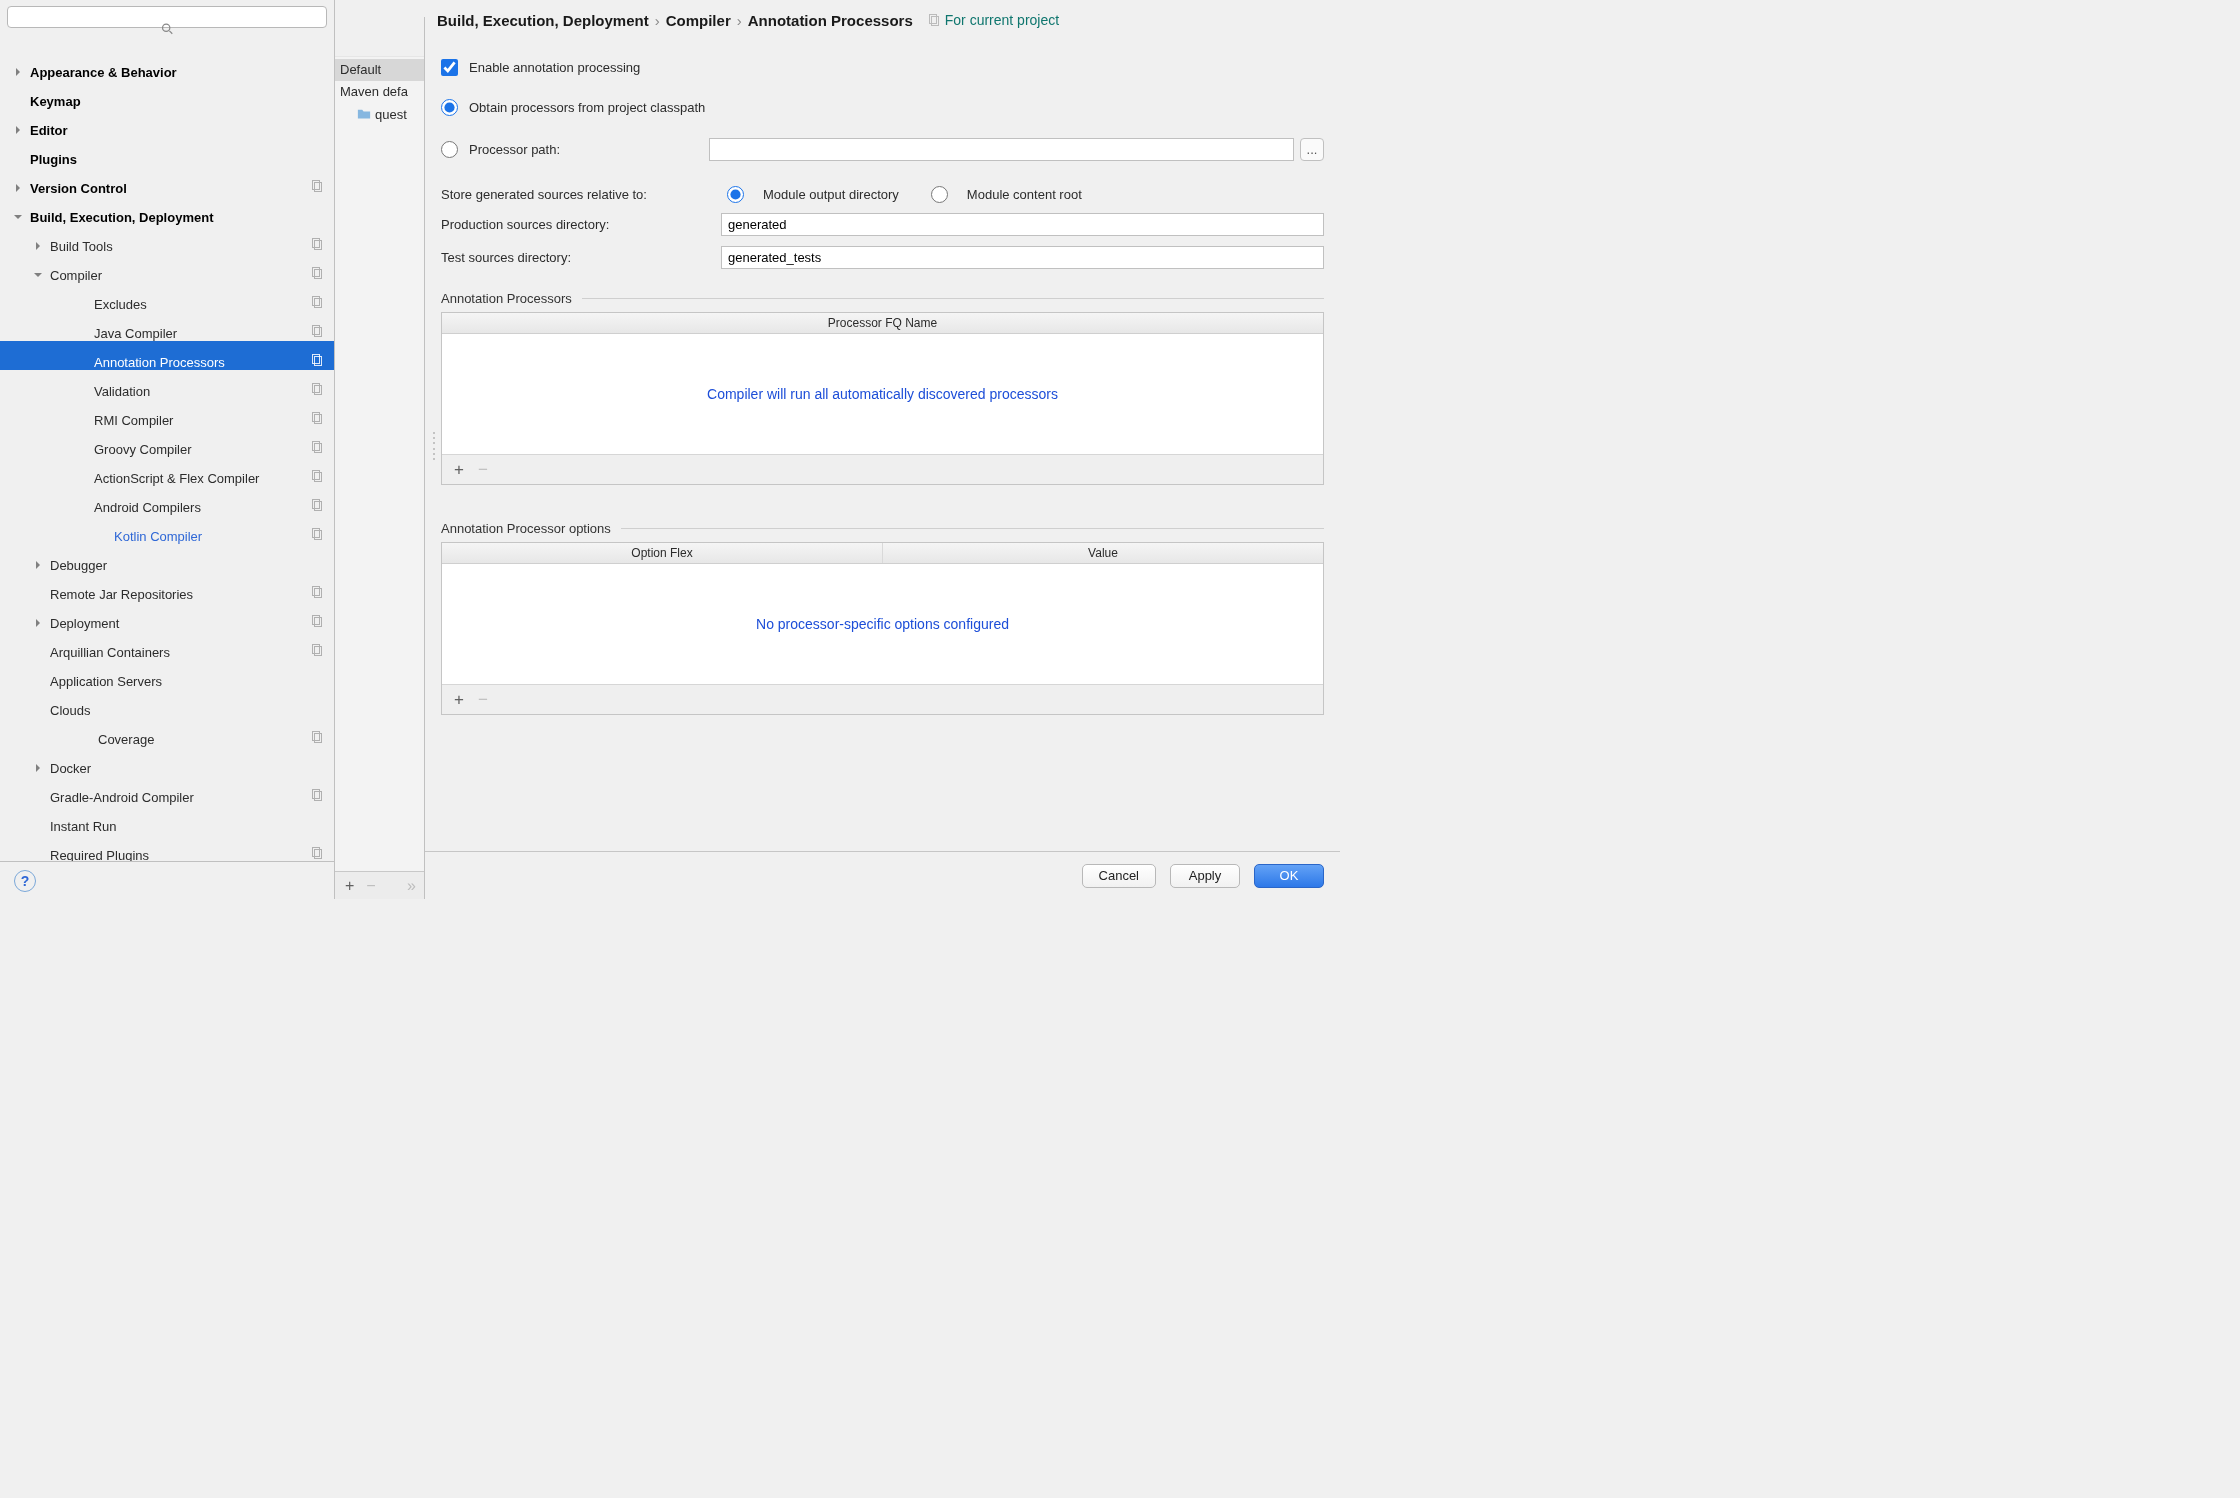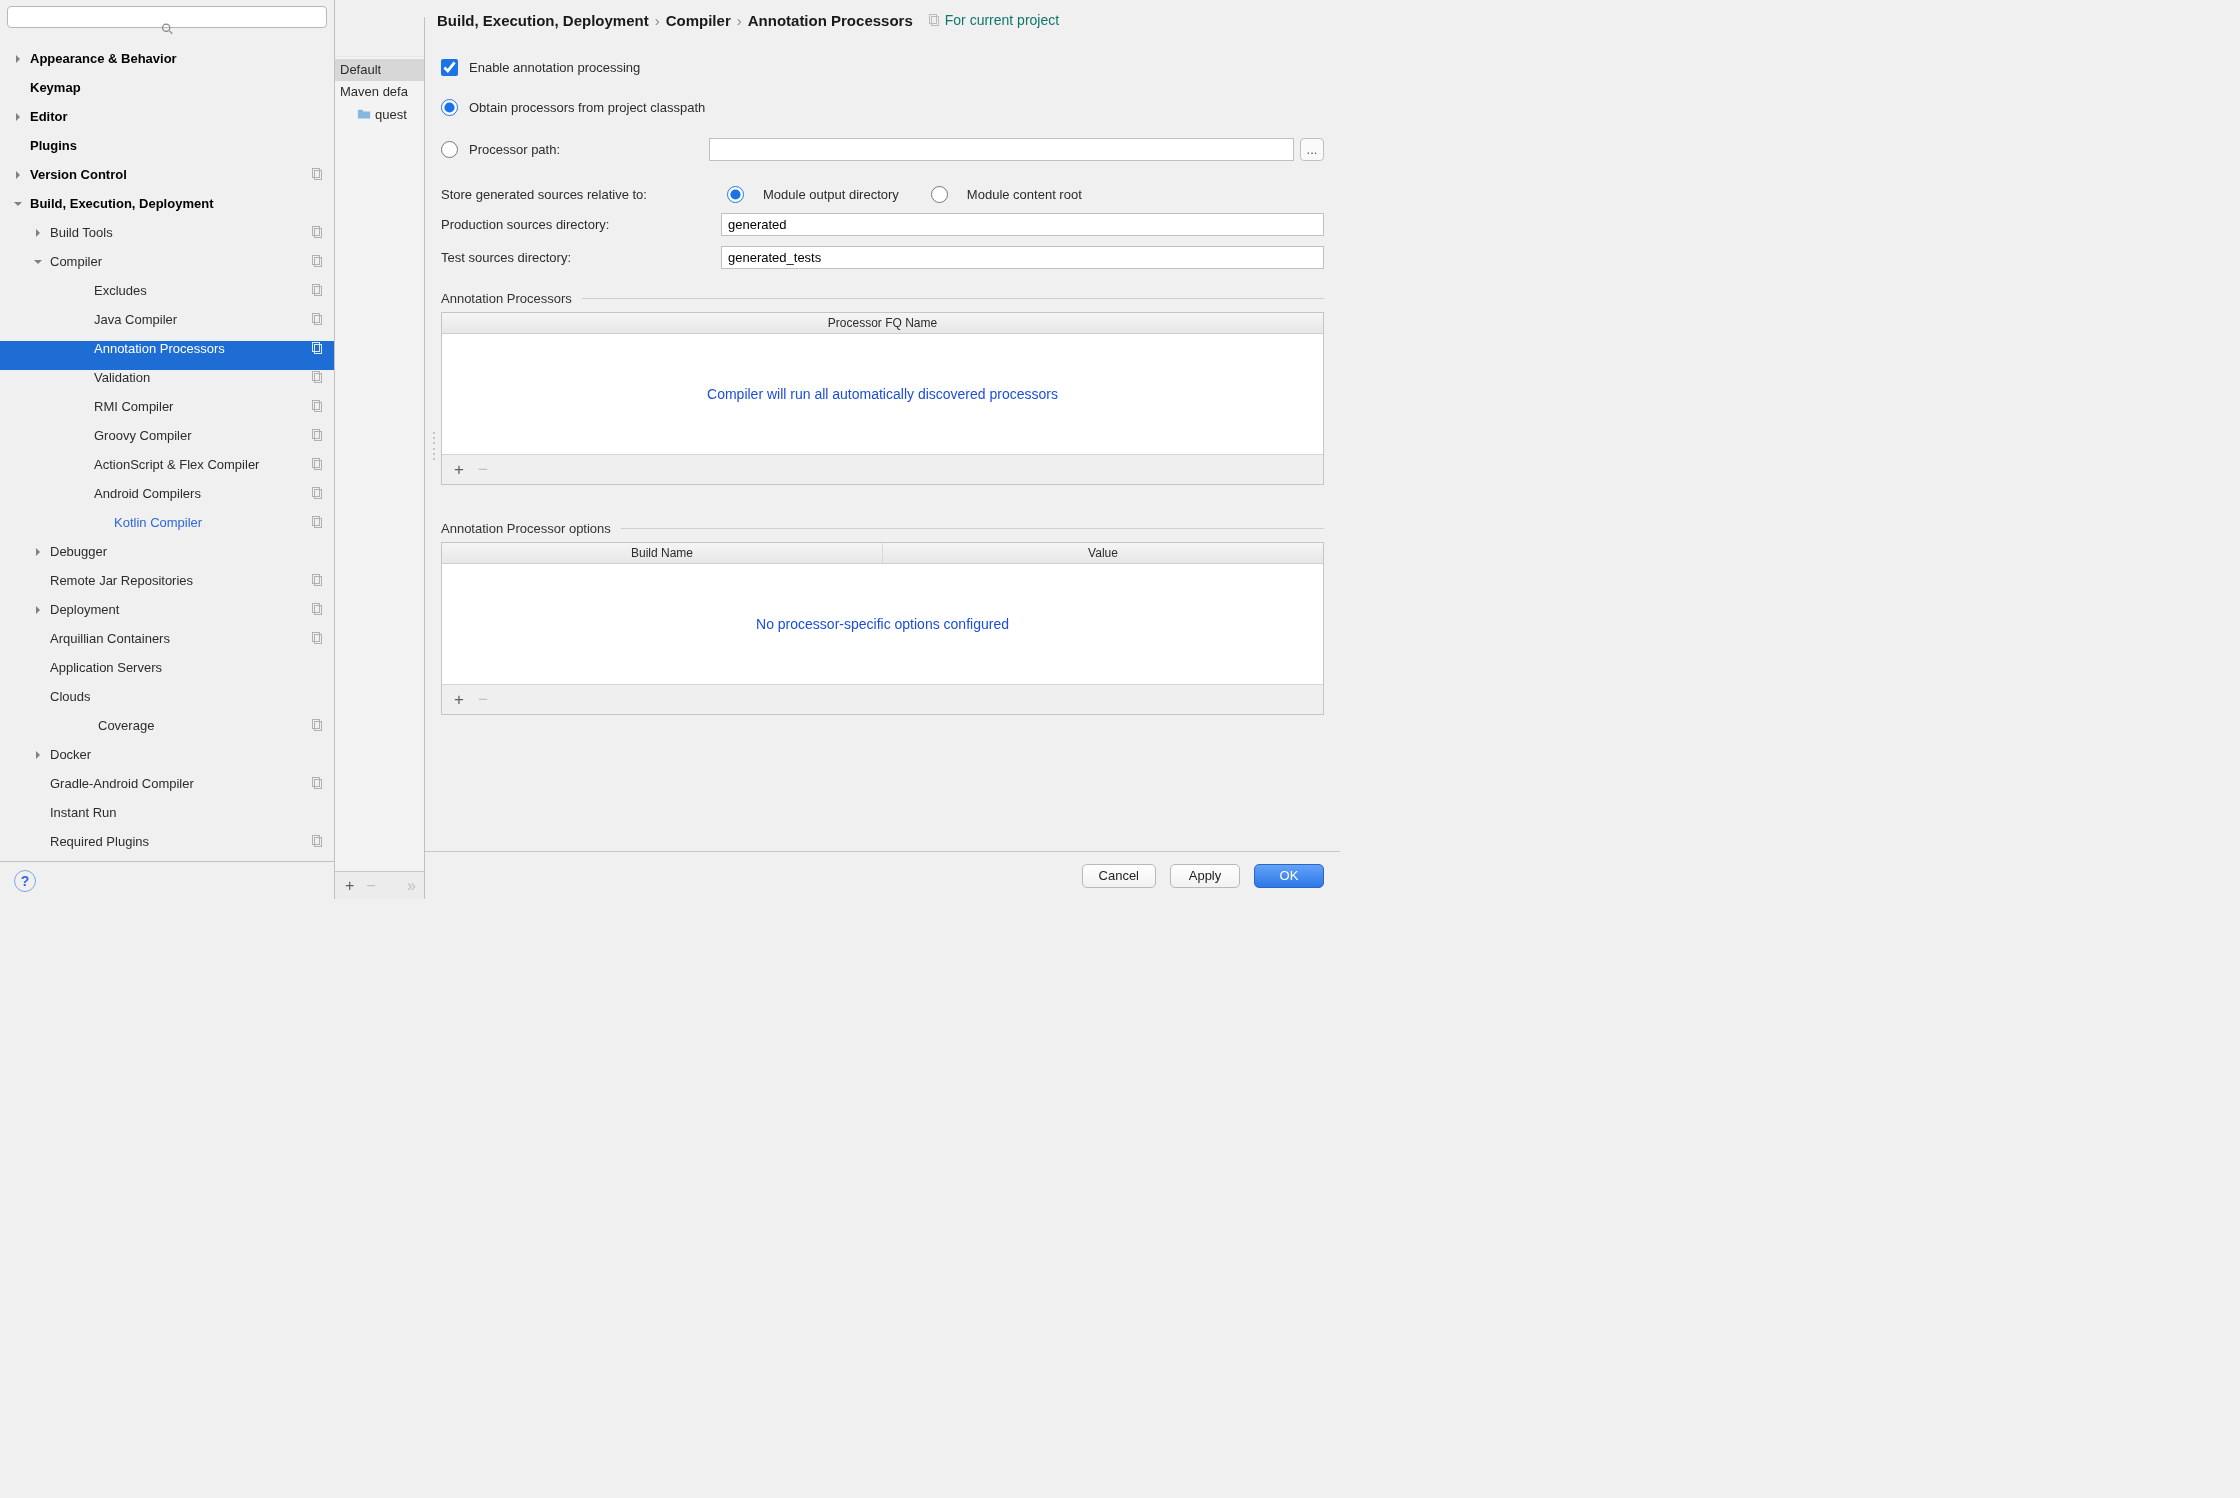--- a/index.html
+++ b/index.html
@@ -42,21 +42,21 @@
       left: 50%;
       transform: translateX(-50%);
       width: 13px; height: 13px;
       pointer-events: none;
       color: #888;
       margin-bottom: -13px;
     }
     .tree { flex: 1; overflow-y: auto; padding-top: 2px; }
     .tree-item {
       display: flex;
-      align-items: flex-start;
+      align-items: flex-end;
       height: 29px;
       padding-right: 10px;
       cursor: default;
     }
     .tree-item.selected { background: #1e6dd4; color: #fff; }
     .indent0 { padding-left: 10px; }
     .indent1 { padding-left: 30px; }
     .indent3 { padding-left: 74px; }
     .tree-arrow {
       width: 16px; height: 16px;
@@ -602,21 +602,21 @@
         <div class="grid-tb">
           <span>+</span>
           <span class="dim">−</span>
         </div>
       </div>
 
       <div class="spacer14"></div>
       <div class="section-hd">Annotation Processor options</div>
       <div class="grid-box">
         <div class="grid-head-row">
-          <div class="grid-head-cell">Build Name</div>
+          <div class="grid-head-cell">Option Flex</div>
           <div class="grid-head-cell">Value</div>
         </div>
         <div class="grid-body">No processor-specific options configured</div>
         <div class="grid-tb">
           <span>+</span>
           <span class="dim">−</span>
         </div>
       </div>
     </div>
 

